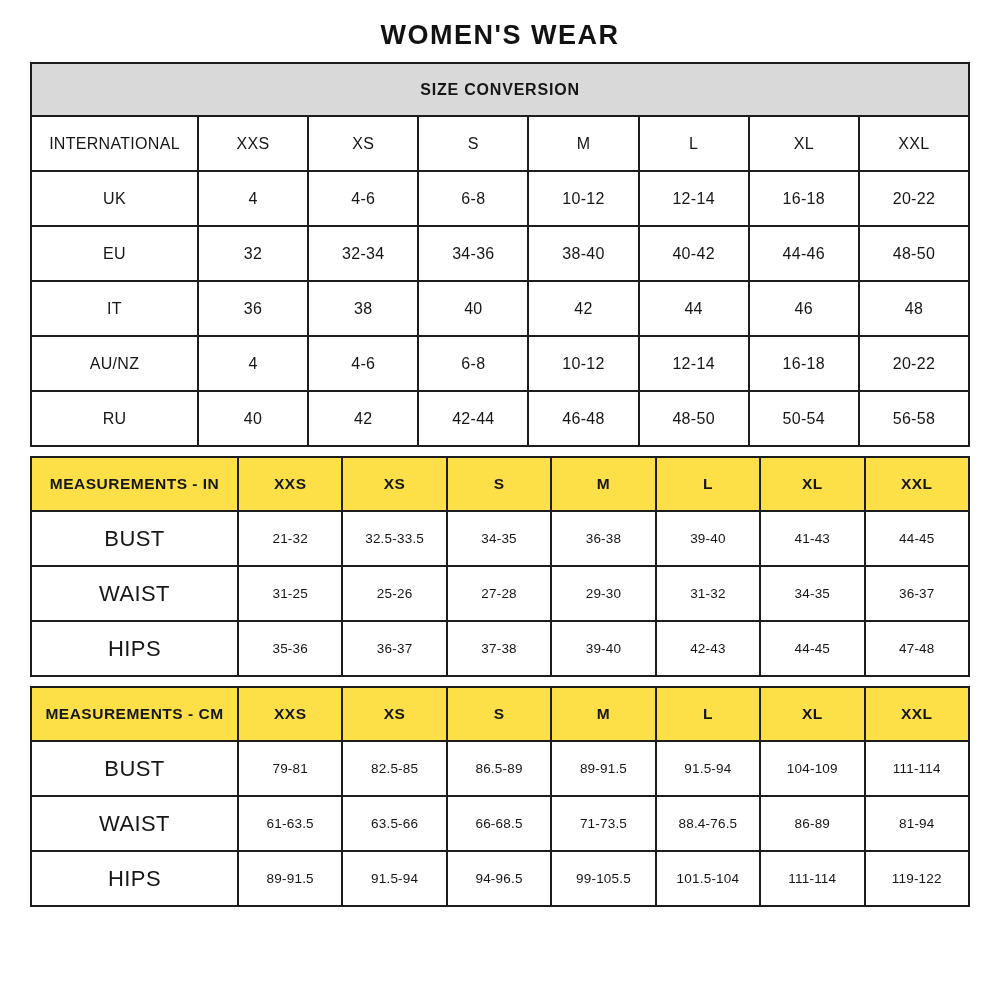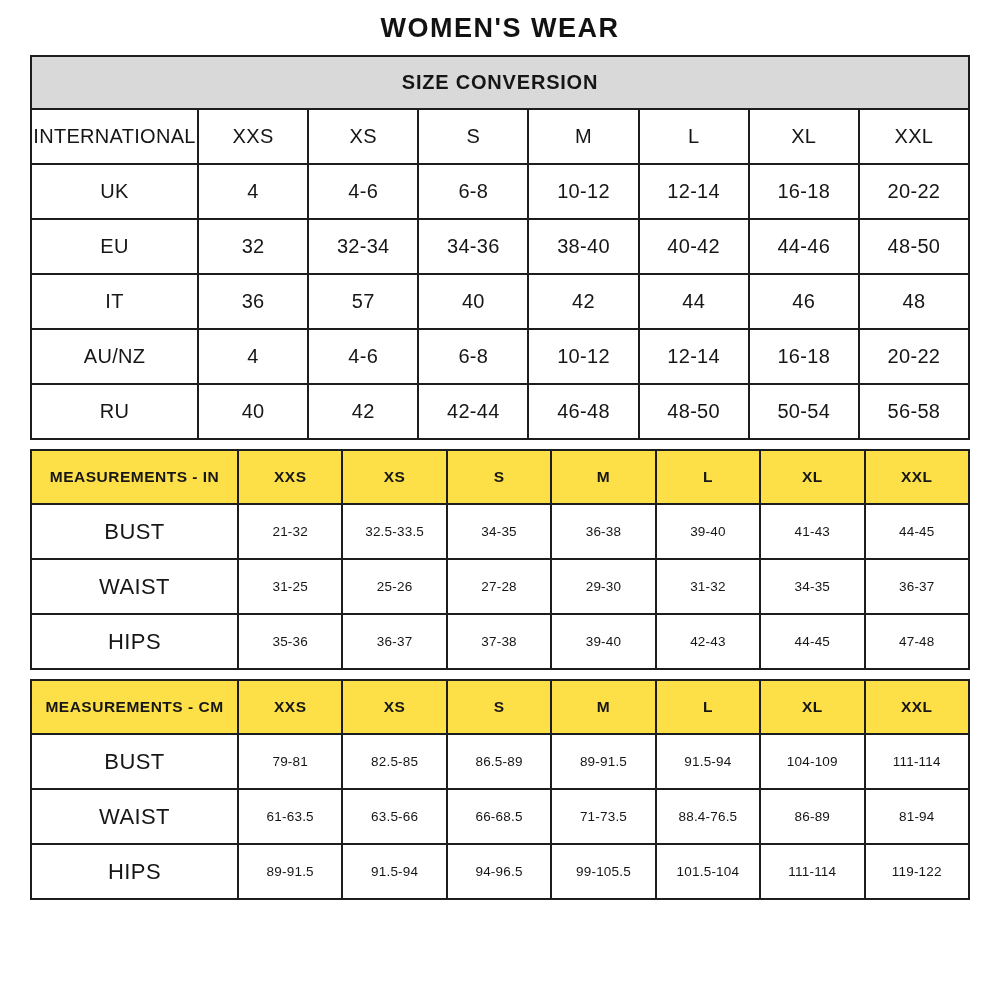--- a/index.html
+++ b/index.html
@@ -2,21 +2,21 @@
 <html><head>
 <meta charset="utf-8">
 <style>
   html, body { margin: 0; padding: 0; background: #ffffff; }
   body {
     width: 1000px; height: 1000px;
     font-family: "Liberation Sans", "DejaVu Sans", sans-serif;
     color: #111111;
     -webkit-font-smoothing: antialiased;
   }
-  .page { width: 1000px; padding-top: 13px; box-sizing: border-box; }
+  .page { width: 1000px; padding-top: 20px; box-sizing: border-box; }
   .title {
     text-align: center;
     font-size: 27px;
     font-weight: 700;
     letter-spacing: 1.5px;
     color: #121212;
     line-height: 30px;
     margin-bottom: 12px;
   }
   table {
@@ -28,21 +28,21 @@
   }
   td {
     border: 2px solid #1d1d1d;
     text-align: center;
     vertical-align: middle;
     padding: 0;
     color: #161616;
   }
   
   .t1 col.c-label { width: 167px; }
-  .t1 td { height: 53px; font-size: 20px; letter-spacing: 0.3px; text-align: center; }
+  .t1 td { height: 53px; font-size: 16px; letter-spacing: 0.3px; text-align: center; }
   .t1 .band td {
     height: 51px;
     background: #d9d9d9;
     font-weight: 700;
     letter-spacing: 0.8px;
   }
   
   .tm col.c-label { width: 207px; }
   .tm td { height: 53px; }
   .tm .head td {
@@ -103,21 +103,21 @@
       <td>32-34</td>
       <td>34-36</td>
       <td>38-40</td>
       <td>40-42</td>
       <td>44-46</td>
       <td>48-50</td>
     </tr>
     <tr>
       <td>IT</td>
       <td>36</td>
-      <td>57</td>
+      <td>38</td>
       <td>40</td>
       <td>42</td>
       <td>44</td>
       <td>46</td>
       <td>48</td>
     </tr>
     <tr>
       <td>AU/NZ</td>
       <td>4</td>
       <td>4-6</td>

